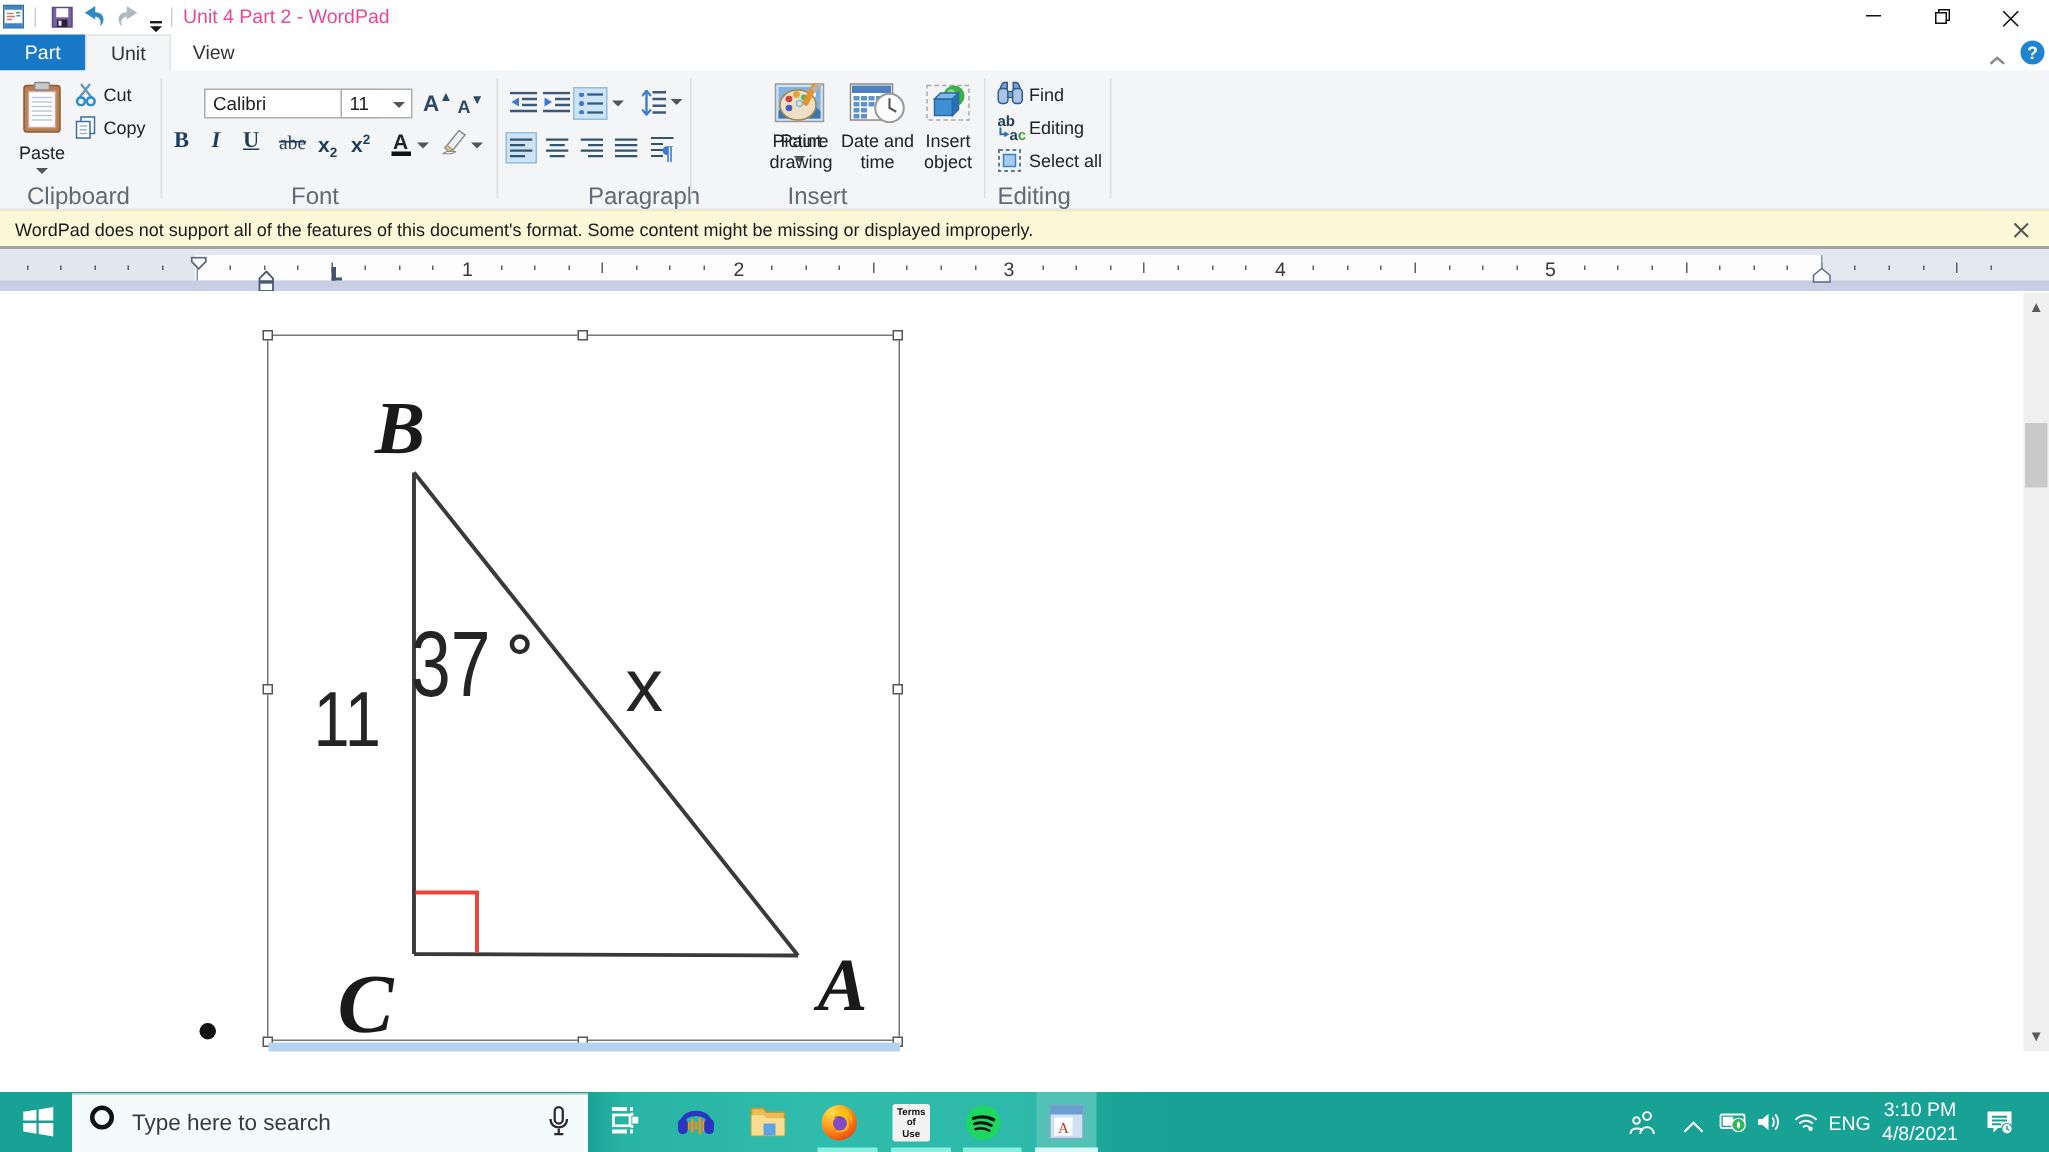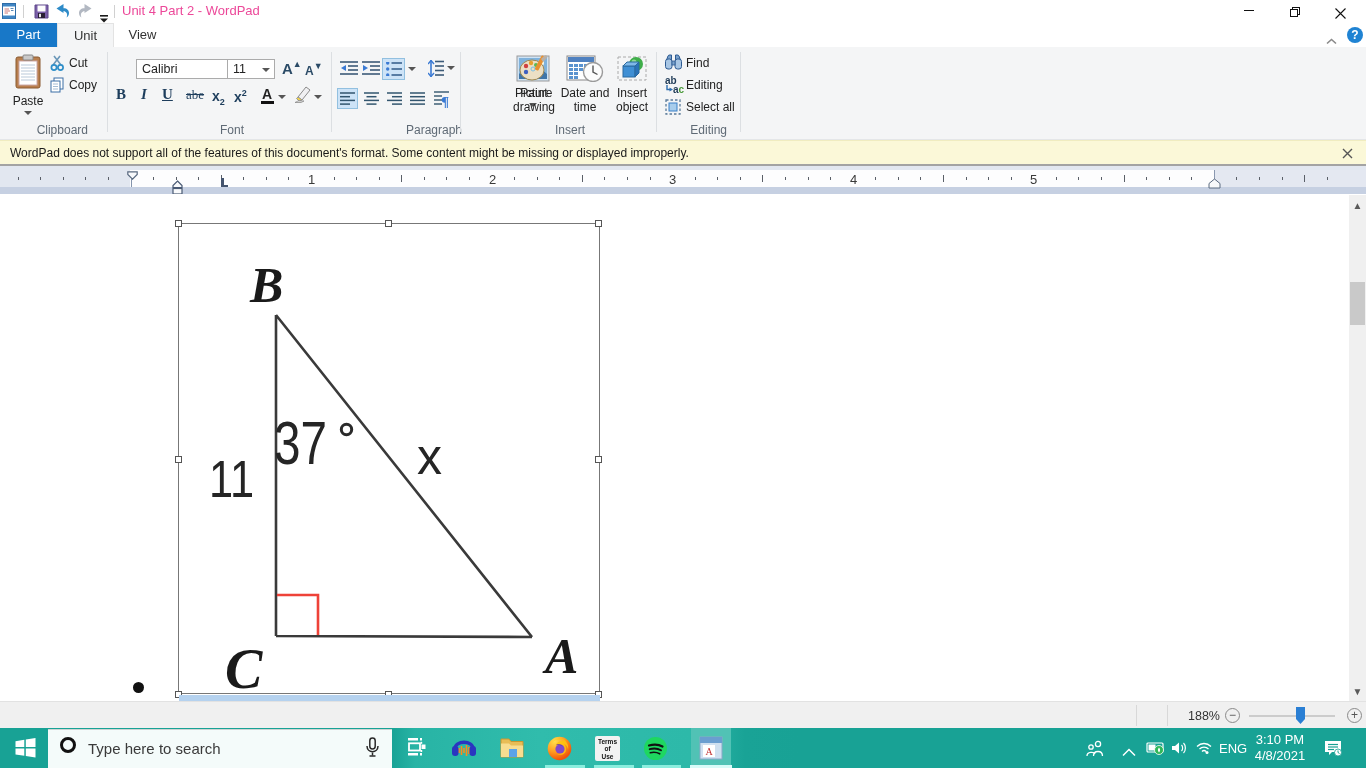--- a/index.html
+++ b/index.html
@@ -14,21 +14,21 @@
 
   
   #tabrow { left:0; top:23px; width:1366px; height:24px; background:#fff; }
   #filetab { left:0; top:0; width:57px; height:24px; background:#1878c8; color:#fff; font-size:13px; text-align:center; line-height:24px; }
   #hometab { left:57px; top:0; width:57px; height:24px; background:#f4f5f6; border:1px solid #e3e3e3; border-bottom:none; color:#333; font-size:13px; text-align:center; line-height:24px; }
   #viewtab { left:114px; top:0; width:57px; height:24px; color:#333; font-size:13px; text-align:center; line-height:24px; }
 
   
   #ribbon { left:0; top:47px; width:1366px; height:93px; background:#f4f5f6; border-bottom:1px solid #e4e6e8; }
   .gsep { top:5px; width:1px; height:80px; background:#dcdfe2; }
-  .glabel { top:76px; height:14px; font-size:12px; color:#5f6a75; text-align:right; }
+  .glabel { top:76px; height:14px; font-size:16px; color:#5f6a75; text-align:left; }
   .rbtn-txt { font-size:12px; color:#222; }
   .combo { background:#fff; border:1px solid #ababab; }
   .ddarrow { width:0; height:0; border-left:4px solid transparent; border-right:4px solid transparent; border-top:4px solid #555; }
   .hl { background:#cde3f7; border:1px solid #92c0e0; }
 
   
   #warn { left:0; top:140px; width:1366px; height:27px; background:#fbf8d8; border-top:1px solid #f0ecc0; }
   #warn span { position:absolute; left:10px; top:5px; font-size:12px; color:#1a1a1a; }
 
   
@@ -492,29 +492,20 @@
     <div id="bluestrip" class="abs"></div>
     <div id="bullet" class="abs"></div>
   </div>
 
   <div id="vscroll" class="abs">
     <div class="abs sarrow" style="top:5px;">▲</div>
     <div id="vthumb" class="abs"></div>
     <div class="abs sarrow" style="bottom:4px;">▼</div>
   </div>
 
-  <div id="status" class="abs">
-    <div class="abs ssep" style="left:1136px;"></div>
-    <div class="abs ssep" style="left:1167px;"></div>
-    <div class="abs" id="zoomtxt">188%</div>
-    <div class="abs zcirc" style="left:1225px;">−</div>
-    <div id="ztrack" class="abs"></div>
-    <div id="zthumb" class="abs"></div>
-    <div class="abs zcirc" style="left:1347px;">+</div>
-  </div>
 
   <div id="taskbar" class="abs">
 
     <div id="searchbox" class="abs"></div>
 
     <div class="abs" style="left:14px;top:8px;"><svg width="23" height="24" viewBox="0 0 23 24">
           <g fill="#fff">
             <path d="M1.5 5.2 L10.3 3.8 L10.3 11 L1.5 11 Z"></path>
             <path d="M11.8 3.6 L21.5 2 L21.5 11 L11.8 11 Z"></path>
             <path d="M1.5 12.6 L10.3 12.6 L10.3 19.8 L1.5 18.4 Z"></path>

